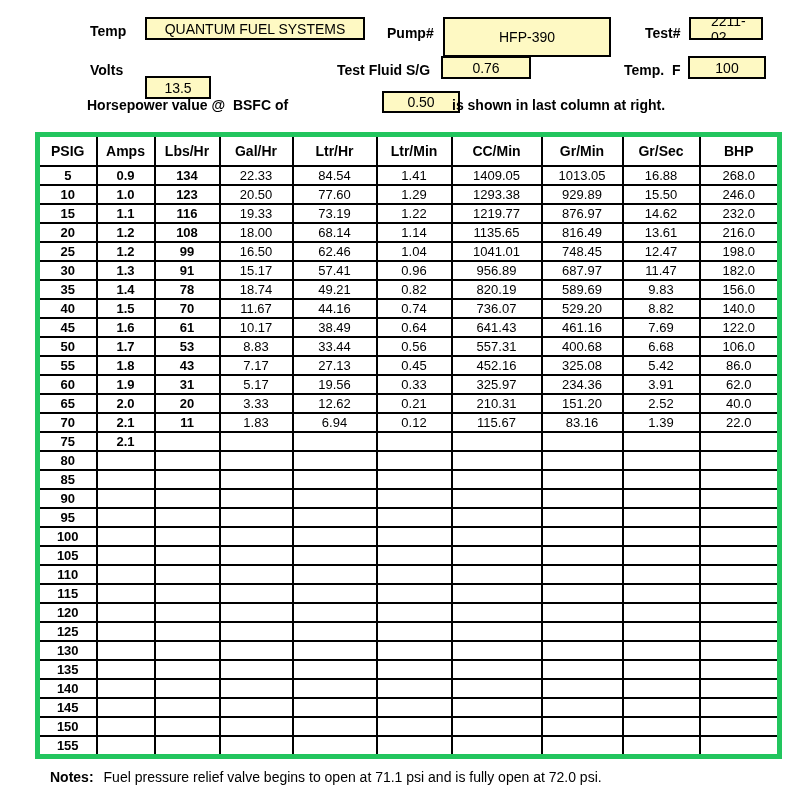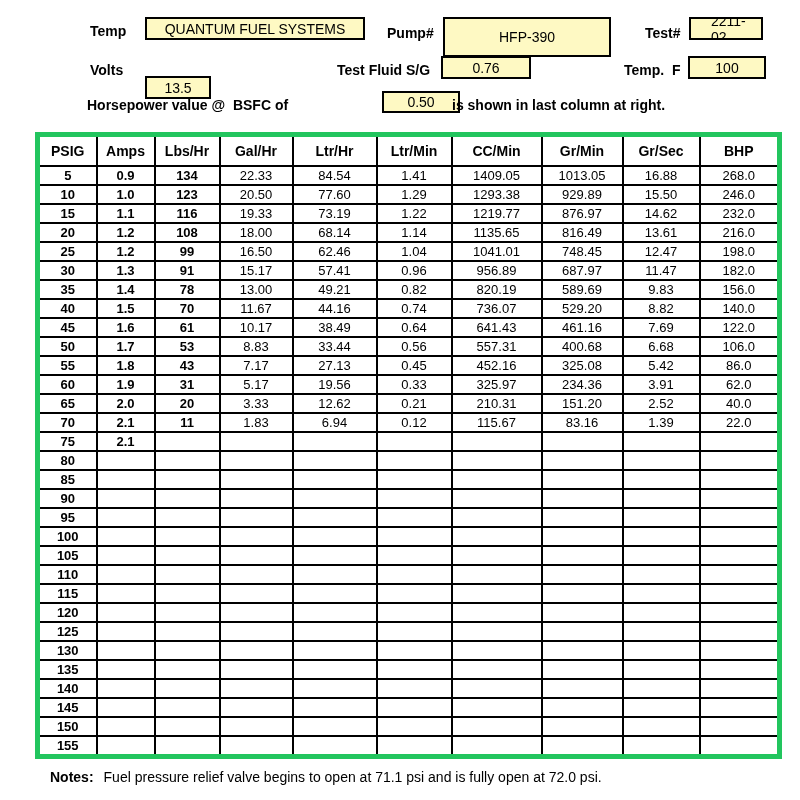--- a/index.html
+++ b/index.html
@@ -229,21 +229,21 @@
           <td>0.96</td>
           <td>956.89</td>
           <td>687.97</td>
           <td>11.47</td>
           <td>182.0</td>
         </tr>
         <tr>
           <td>35</td>
           <td>1.4</td>
           <td>78</td>
-          <td>13.00</td>
+          <td>18.74</td>
           <td>49.21</td>
           <td>0.82</td>
           <td>820.19</td>
           <td>589.69</td>
           <td>9.83</td>
           <td>156.0</td>
         </tr>
         <tr>
           <td>40</td>
           <td>1.5</td>

